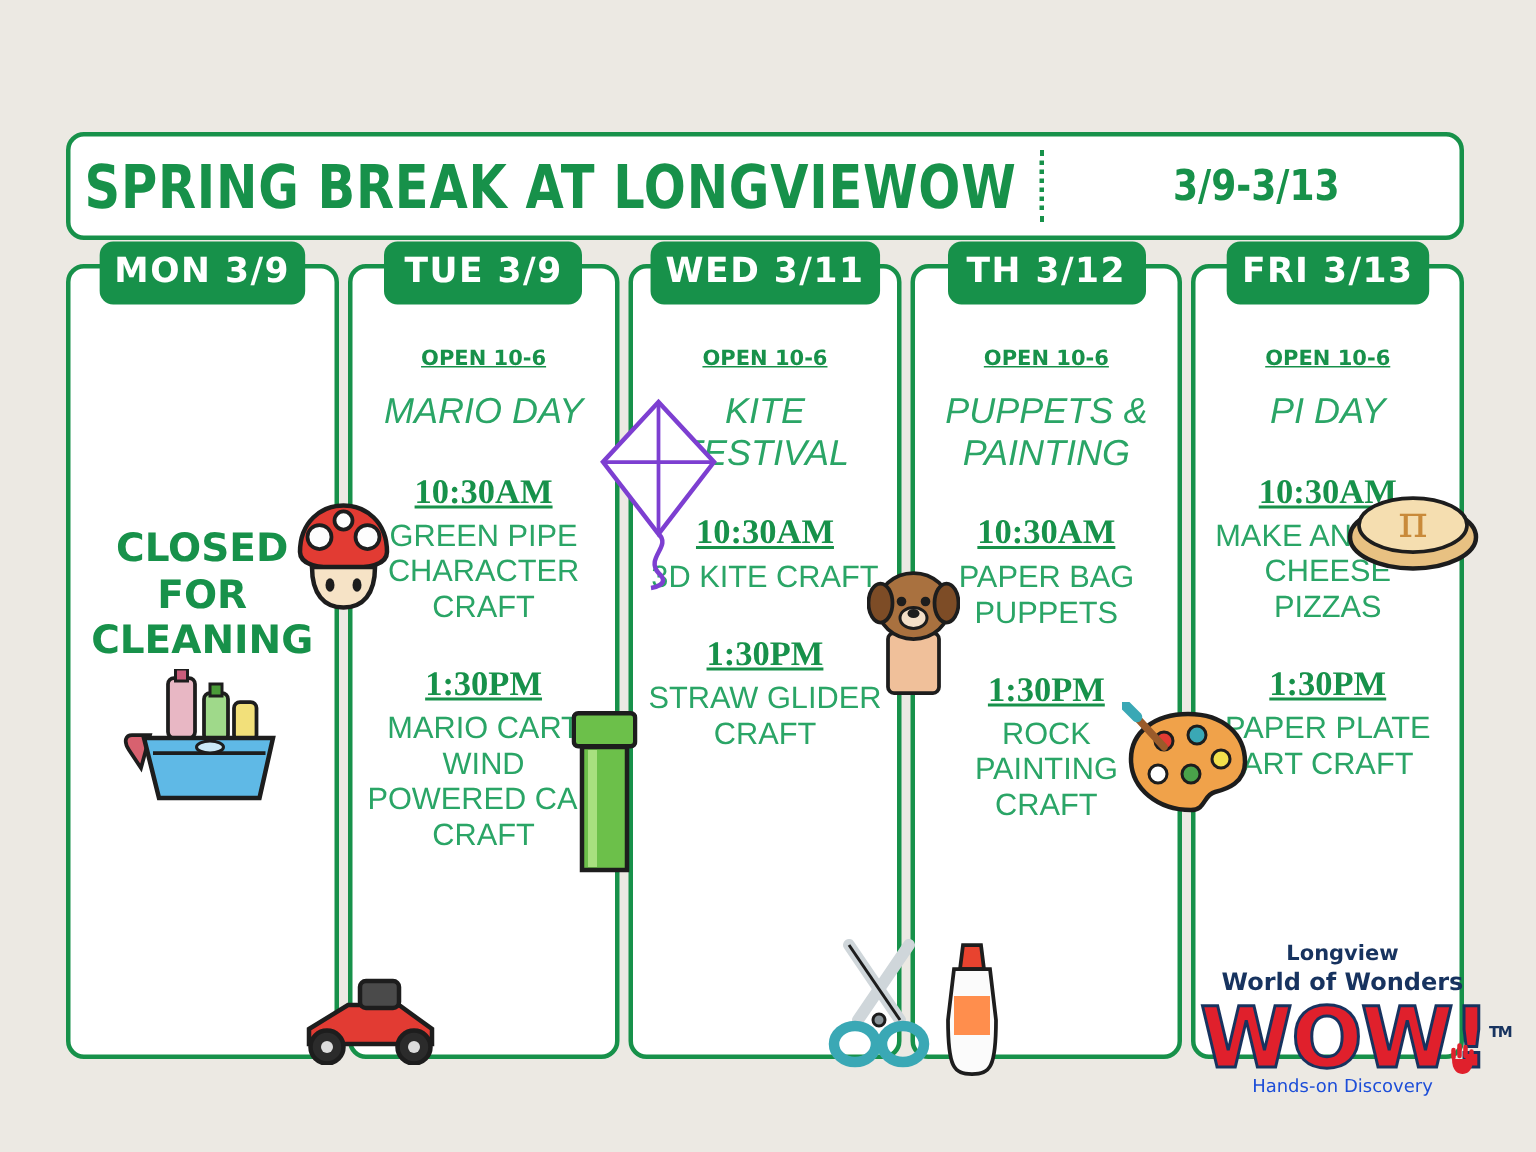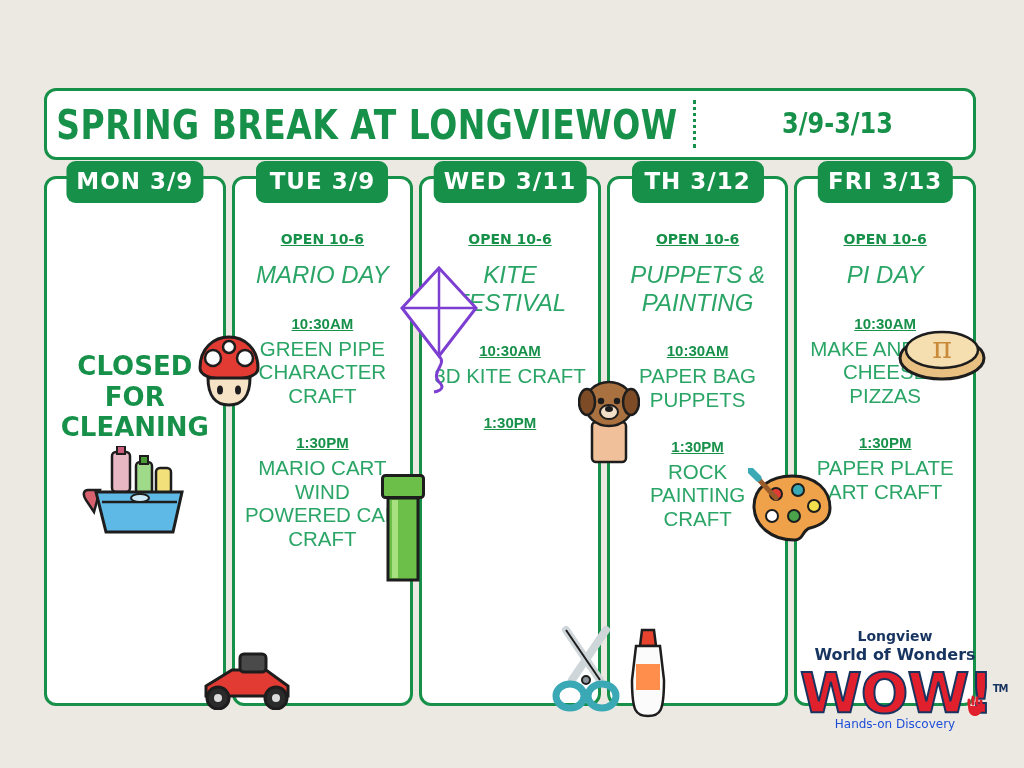--- a/index.html
+++ b/index.html
@@ -113,23 +113,23 @@
     font-size: 24px;
     font-style: italic;
     line-height: 1.15;
     margin-bottom: 26px;
     padding: 0 6px;
     font-family: "Liberation Sans", sans-serif;
   }
   .time {
     color: #17914a;
     font-weight: bold;
-    font-size: 15px;
+    font-size: 23px;
     text-decoration: underline;
-    font-family: Liberation Sans, sans-serif;
+    font-family: Liberation Serif, serif;
     margin-bottom: 5px;
     margin-top: 24px;
   }
   .activity {
     color: #2aa566;
     font-size: 20.5px;
     line-height: 1.16;
     padding: 0 8px;
     margin-bottom: 26px;
     font-family: "Liberation Sans", sans-serif;
@@ -249,20 +249,21 @@
       <div class="activity">MARIO CART WIND POWERED CAR CRAFT</div>
     </div>
 
     <div class="col">
       <div class="day-chip">WED 3/11</div>
       <div class="open">OPEN 10-6</div>
       <div class="theme">KITE FESTIVAL</div>
       <div class="time">10:30AM</div>
       <div class="activity">3D KITE CRAFT</div>
       <div class="time">1:30PM</div>
+      <div class="activity">STRAW GLIDER CRAFT</div>
     </div>
 
     <div class="col">
       <div class="day-chip">TH 3/12</div>
       <div class="open">OPEN 10-6</div>
       <div class="theme">PUPPETS &amp; PAINTING</div>
       <div class="time">10:30AM</div>
       <div class="activity">PAPER BAG PUPPETS</div>
       <div class="time">1:30PM</div>
       <div class="activity">ROCK PAINTING CRAFT</div>

